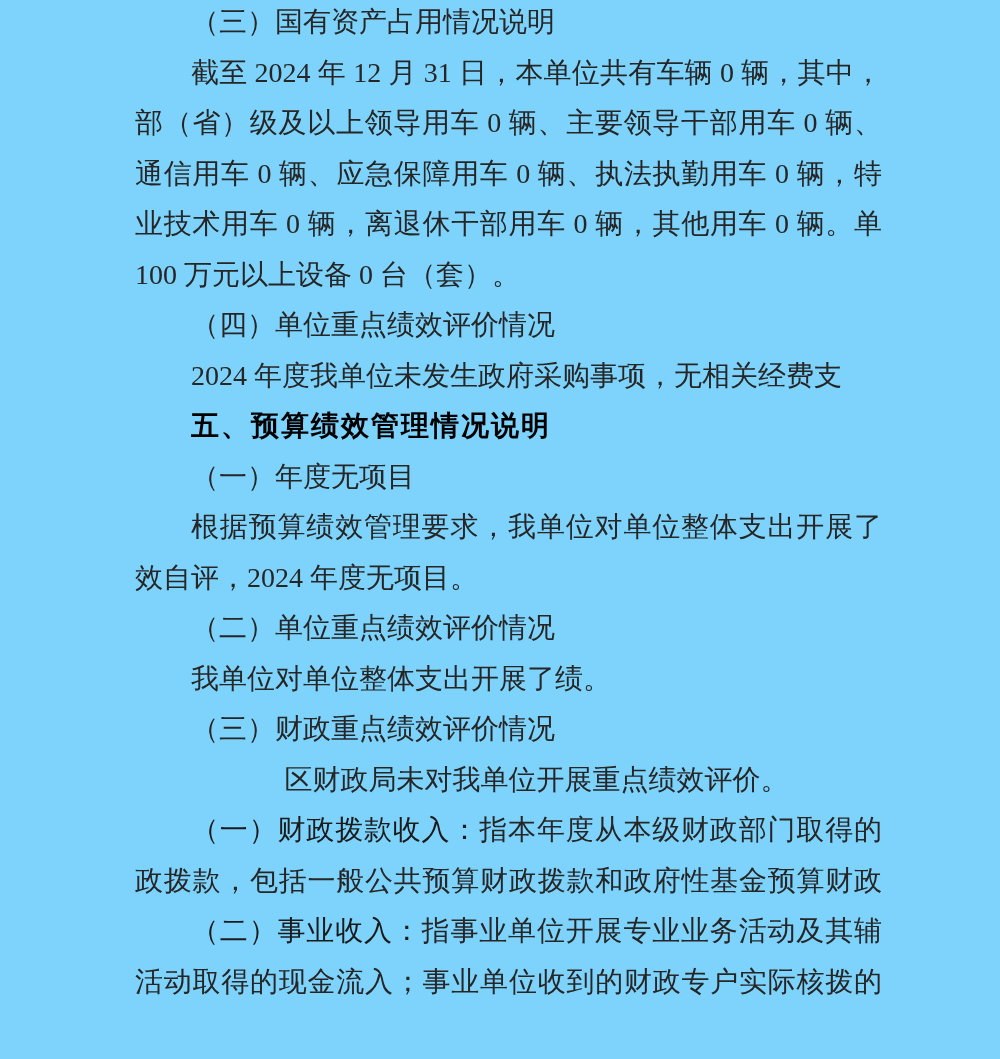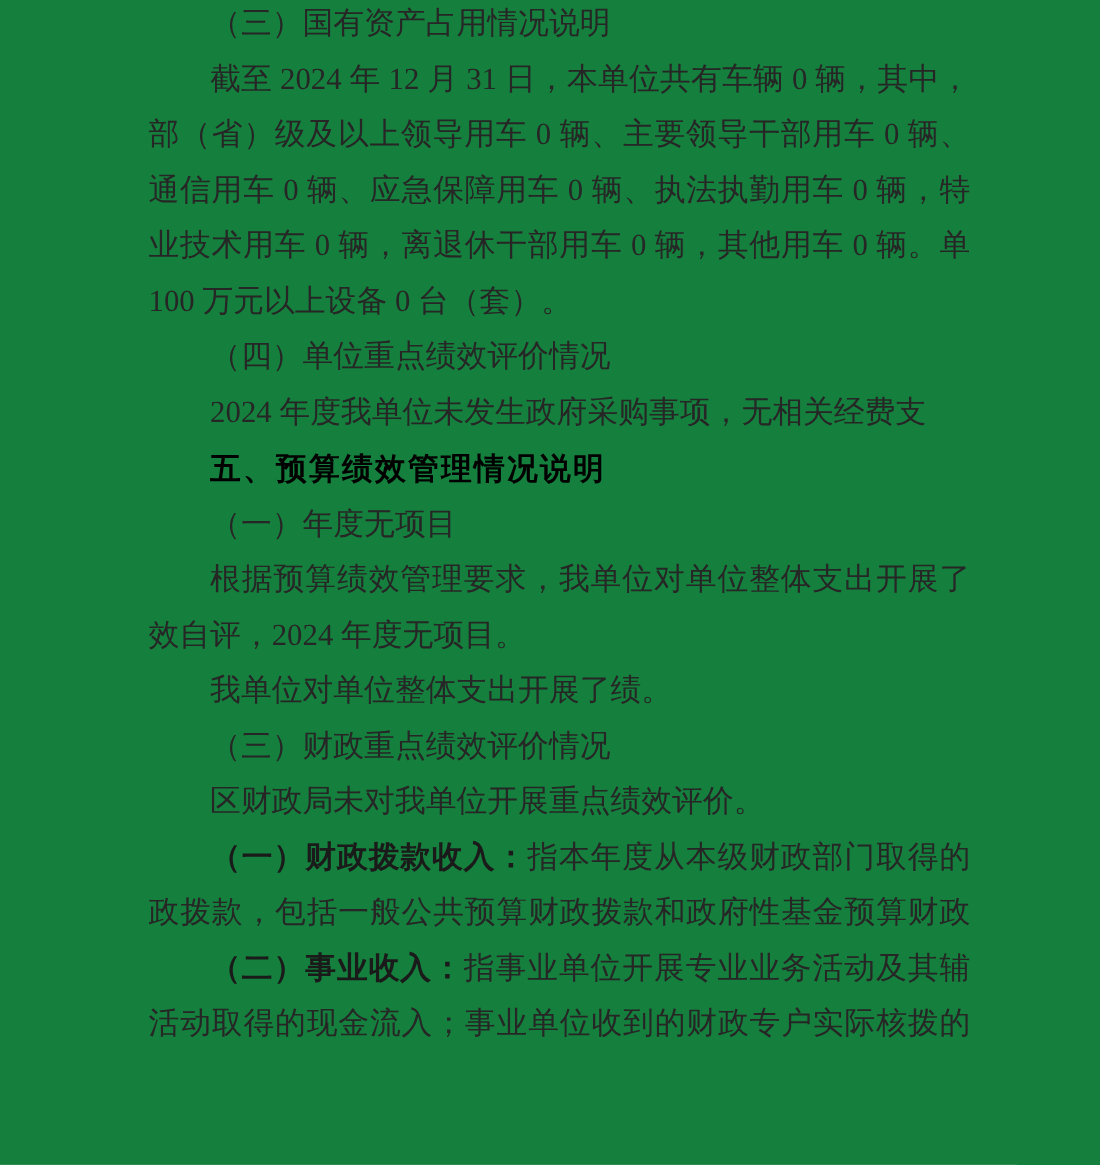--- a/index.html
+++ b/index.html
@@ -37,42 +37,43 @@
     text-align-last: justify;
     text-justify: inter-character;
   }
   .line.heading {
     font-family: "Liberation Sans", "DejaVu Sans", sans-serif;
     font-weight: bold;
     color: #000000;
     letter-spacing: 2px;
   }
   .term {
-    font-weight: bold;
+    font-weight: normal;
     color: #1a1a1a;
   }
 </style>
 </head>
 <body>
 
-<div class="page" style="background: #15803d;">
+<div class="page" style="background: #7dd3fc;">
   <div class="doc-body">
       <div class="line body indent" style="color: rgb(38, 38, 38);">（三）国有资产占用情况说明</div>
       <div class="line body indent justify" style="color: rgb(38, 38, 38);">截至 2024 年 12 月 31 日，本单位共有车辆 0 辆，其中，副</div>
       <div class="line body justify" style="color: rgb(38, 38, 38);">部（省）级及以上领导用车 0 辆、主要领导干部用车 0 辆、机要</div>
       <div class="line body justify" style="color: rgb(38, 38, 38);">通信用车 0 辆、应急保障用车 0 辆、执法执勤用车 0 辆，特种专</div>
       <div class="line body justify" style="color: rgb(38, 38, 38);">业技术用车 0 辆，离退休干部用车 0 辆，其他用车 0 辆。单价</div>
       <div class="line body" style="color: rgb(38, 38, 38);">100 万元以上设备 0 台（套）。</div>
       <div class="line body indent" style="color: rgb(38, 38, 38);">（四）单位重点绩效评价情况</div>
       <div class="line body indent" style="color: rgb(38, 38, 38);">2024 年度我单位未发生政府采购事项，无相关经费支出。</div>
       <div class="line heading indent" style="color: rgb(0, 0, 0);">五、预算绩效管理情况说明</div>
       <div class="line body indent" style="color: rgb(38, 38, 38);">（一）年度无项目</div>
       <div class="line body indent justify" style="color: rgb(38, 38, 38);">根据预算绩效管理要求，我单位对单位整体支出开展了绩</div>
       <div class="line body" style="color: rgb(38, 38, 38); font-family: Liberation Serif, serif;">效自评，2024 年度无项目。</div>
+      <div class="line body indent" style="color: rgb(38, 38, 38);">（二）单位重点绩效评价情况</div>
       <div class="line body indent" style="color: rgb(38, 38, 38);">我单位对单位整体支出开展了绩。</div>
       <div class="line body indent" style="color: rgb(38, 38, 38);">（三）财政重点绩效评价情况</div>
-      <div class="line body indent" style="color: rgb(38, 38, 38);">区财政局未对我单位开展重点绩效评价。</div>
+      <div class="line body indent" style="color: rgb(38, 38, 38); text-align: center;">区财政局未对我单位开展重点绩效评价。</div>
       <div class="line body indent justify"><span class="term">（一）财政拨款收入：</span>指本年度从本级财政部门取得的财</div>
       <div class="line body justify" style="color: rgb(38, 38, 38);">政拨款，包括一般公共预算财政拨款和政府性基金预算财政拨款。</div>
       <div class="line body indent justify"><span class="term">（二）事业收入：</span>指事业单位开展专业业务活动及其辅助</div>
       <div class="line body justify" style="color: rgb(38, 38, 38);">活动取得的现金流入；事业单位收到的财政专户实际核拨的教育</div>
     </div>
 </div>
 
 </body></html>

